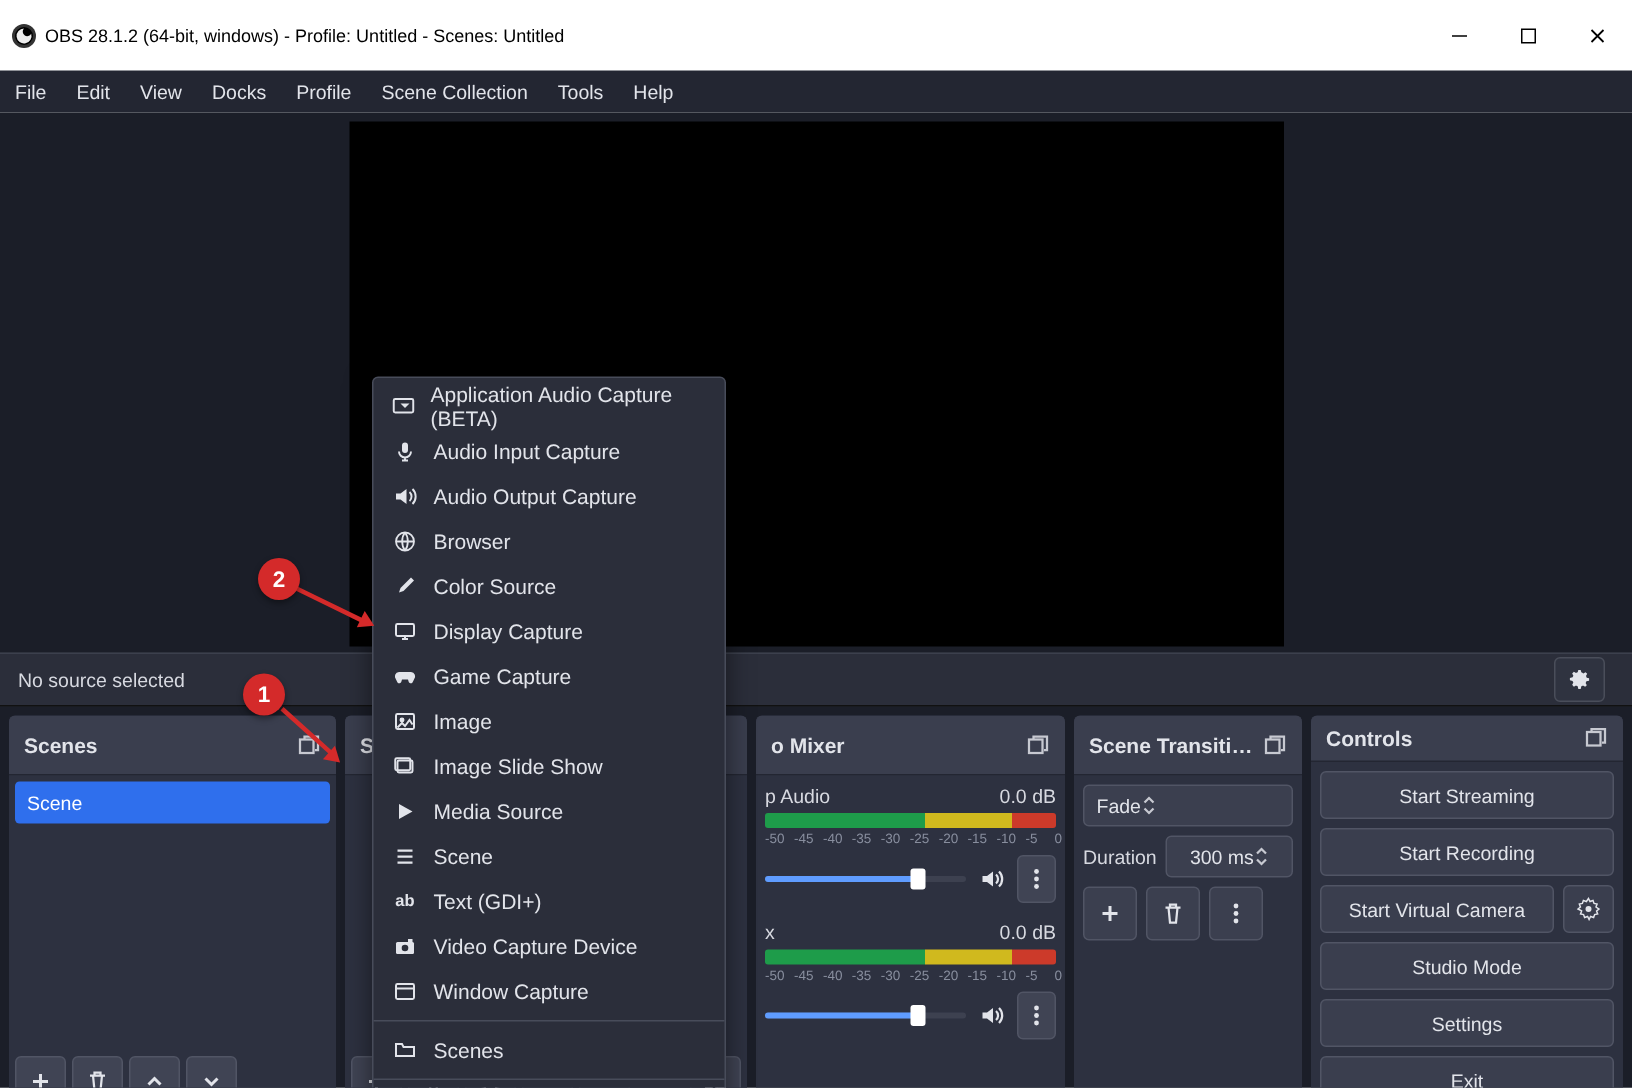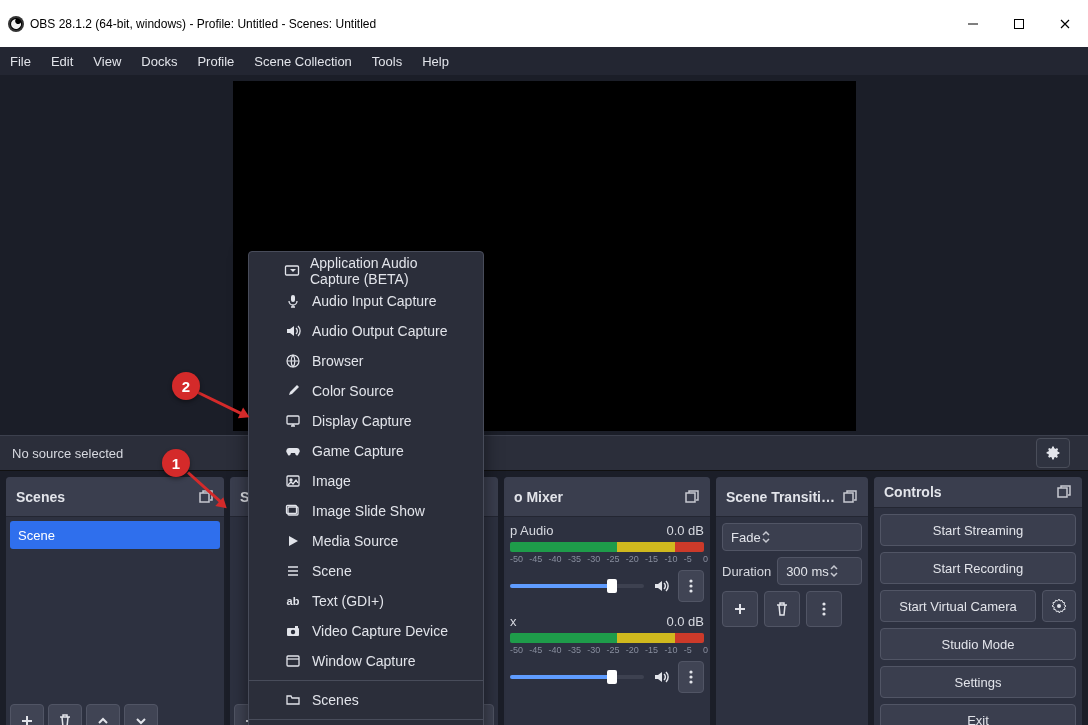--- a/index.html
+++ b/index.html
@@ -51,34 +51,34 @@
   .vu-ticks span { width: 1px; white-space: nowrap; }
   .slider-row { display: flex; align-items: center; gap: 8px; margin-top: 4px; }
   .slider { flex: 1; height: 4px; background: #3d4150; border-radius: 2px; position: relative; }
   .slider .fill { position: absolute; left: 0; top: 0; bottom: 0; width: 76%; background: #5f9cff; border-radius: 2px; }
   .slider .thumb { position: absolute; left: 76%; top: 50%; width: 10px; height: 14px; background: #fff; border-radius: 2px; transform: translate(-50%,-50%); }
   .spk { color: #e2e4ea; }
   .dots { width: 26px; height: 32px; background: #404454; border: 1px solid #515565; border-radius: 4px; display: flex; align-items: center; justify-content: center; color: #e2e4ea; }
 
   .trans-select { margin: 6px; height: 28px; background: #3b3f4f; border: 1px solid #515565; border-radius: 4px; color: #e2e4ea; display: flex; align-items: center; padding: 0 8px; font-size: 13px; }
   .trans-row { margin: 4px 6px; display: flex; align-items: center; gap: 6px; color: #d7d9e0; font-size: 13px; }
-  .spin { flex: 1; height: 28px; background: #3b3f4f; border: 1px solid #515565; border-radius: 4px; color: #e2e4ea; display: flex; align-items: center; padding: 0 8px; justify-content: flex-start; }
+  .spin { flex: 1; height: 28px; background: #3b3f4f; border: 1px solid #515565; border-radius: 4px; color: #e2e4ea; display: flex; align-items: center; padding: 0 8px; justify-content: center; }
   .trans-btns { margin: 6px; display: flex; gap: 6px; }
   .sqbtn { width: 36px; height: 36px; background: #3b3f4f; border: 1px solid #515565; border-radius: 4px; display: flex; align-items: center; justify-content: center; color: #e2e4ea; }
 
   .ctl-body { display: flex; flex-direction: column; gap: 6px; padding: 6px; }
   .ctl-btn { height: 32px; background: #3a3e4e; border: 1px solid #515565; border-radius: 4px; color: #e2e4ea; display: flex; align-items: center; justify-content: center; font-size: 13px; }
   .ctl-row { display: flex; gap: 6px; }
   .ctl-row .ctl-btn { flex: 1; }
   .ctl-row .sq { width: 34px; flex: none; }
 
   
   .ctx-menu { position: absolute; left: 248px; top: 176px; width: 236px; background: #2b2e3a; border: 1px solid #484c5a; border-radius: 4px; padding: 4px 0; box-shadow: 0 4px 18px rgba(0,0,0,.5); z-index: 50; color: #e2e4ea; font-size: 14px; }
   .ctx-item { height: 30px; display: flex; align-items: center; padding: 0 12px; gap: 10px; }
-  .ctx-item .ci { width: 18px; display: flex; align-items: center; justify-content: center; margin-left: 23px; }
+  .ctx-item .ci { width: 18px; display: flex; align-items: center; justify-content: center; }
   .ctx-sep { height: 1px; background: #484c5a; margin: 4px 0; }
   .ctx-item .chev { margin-left: auto; }
 
   
   .badge { position: absolute; width: 28px; height: 28px; border-radius: 50%; background: #d42a2a; color: #fff; font-weight: 700; display: flex; align-items: center; justify-content: center; font-size: 15px; z-index: 60; box-shadow: 0 2px 4px rgba(0,0,0,.4); }
   .arrowline { position: absolute; height: 3px; background: #d42a2a; transform-origin: left center; z-index: 59; }
   .arrowhead { position: absolute; width: 0; height: 0; border-left: 10px solid #d42a2a; border-top: 6px solid transparent; border-bottom: 6px solid transparent; z-index: 59; }
 
   svg { display: block; }
 </style>

